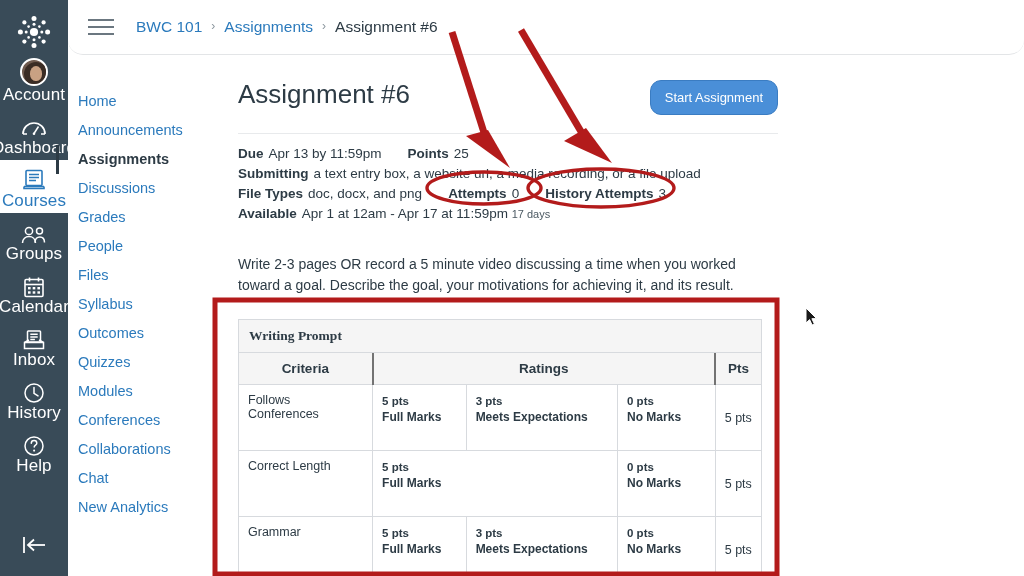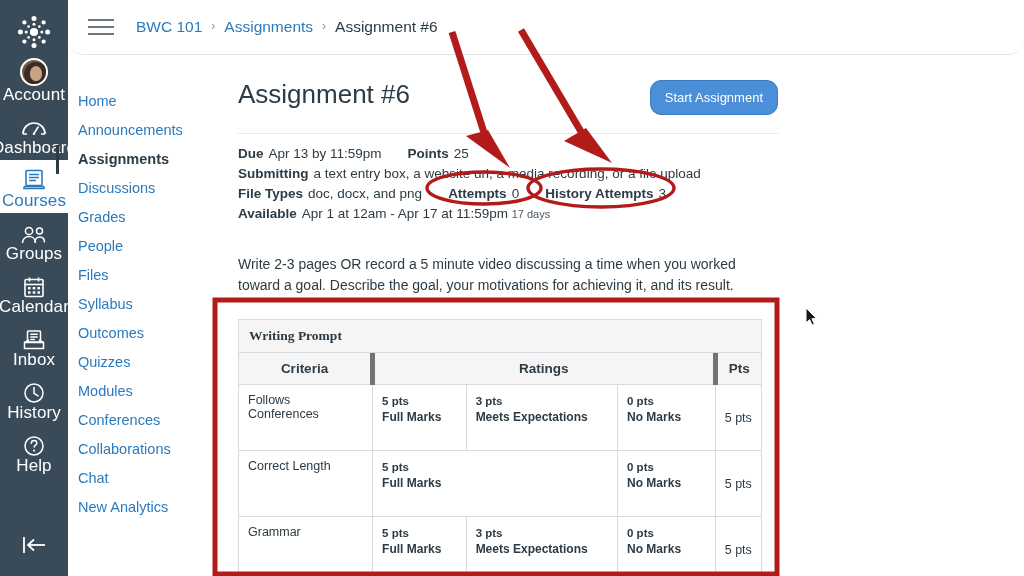--- a/index.html
+++ b/index.html
@@ -220,21 +220,21 @@
     font-size: 13.5px;
     font-weight: bold;
     color: #2d3b45;
     padding: 8px 10px;
     font-family: Liberation Serif, serif;
   }
   .rub-table { width: 100%; border-collapse: collapse; }
   .rub-table th {
     background: #f5f5f5;
     border-bottom: 1px solid #d7dade;
-    border-right: 5px solid #737373;
+    border-right: 2px solid #737373;
     font-size: 13.5px;
     font-weight: bold;
     color: #2d3b45;
     padding: 8px 4px;
     text-align: center;
   }
   .rub-table th:last-child { border-right: none; }
   .rub-table td {
     border-bottom: 1px solid #d7dade;
     border-right: 1px solid #d7dade;

